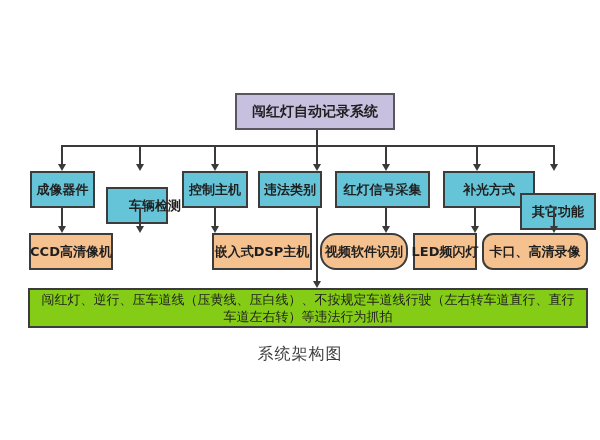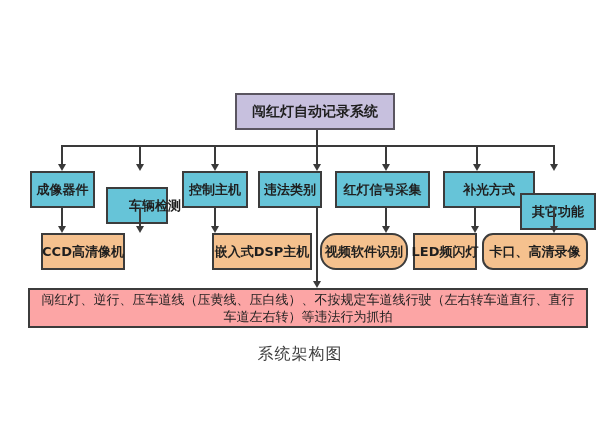--- a/index.html
+++ b/index.html
@@ -30,21 +30,21 @@
     background:#66c4d8;
     border:2px solid #3c3c3c;
   }
   .l3-node{
     background:#f5c18e;
     border:2px solid #3c3c3c;
   }
   .bottom-node{
     position:absolute;
     box-sizing:border-box;
-    background:#fca5a5;
+    background:#84cc16;
     border:2px solid #3c3c3c;
     font-size:13px;
     line-height:17px;
     text-align:center;
     display:flex;align-items:center;justify-content:center;
     padding:2px 10px;
   }
   .caption{
     position:absolute;
     left:0;right:0;
@@ -106,21 +106,21 @@
   <div class="vline" style="left:385px;top:208px;height:18px;"></div>
   <div class="arrowhead" style="left:382px;top:226px;"></div>
   <div class="vline" style="left:474px;top:208px;height:18px;"></div>
   <div class="arrowhead" style="left:471px;top:226px;"></div>
   <div class="vline" style="left:553px;top:208px;height:18px;"></div>
   <div class="arrowhead" style="left:550px;top:226px;"></div>
 
   <div class="vline" style="left:316px;top:208px;height:73px;"></div>
   <div class="arrowhead" style="left:313px;top:281px;"></div>
 
-  <div class="node l3-node" style="left:29px;top:233px;width:84px;height:37px;margin-left:12px;">CCD高清像机</div>
+  <div class="node l3-node" style="left:29px;top:233px;width:84px;height:37px;">CCD高清像机</div>
   <div class="node l3-node" style="left:212px;top:233px;width:100px;height:37px;">嵌入式DSP主机</div>
   <div class="node l3-node" style="left:320px;top:233px;width:88px;height:37px;border-radius:16px;">视频软件识别</div>
   <div class="node l3-node" style="left:413px;top:233px;width:64px;height:37px;">LED频闪灯</div>
   <div class="node l3-node" style="left:482px;top:233px;width:106px;height:37px;border-radius:11px;">卡口、高清录像</div>
 
   <div class="bottom-node" style="left:28px;top:288px;width:560px;height:40px;">
     <span style="white-space:normal;">闯红灯、逆行、压车道线（压黄线、压白线）、不按规定车道线行驶（左右转车道直行、直行车道左右转）等违法行为抓拍</span>
   </div>
 
   <div class="caption">系统架构图</div>

